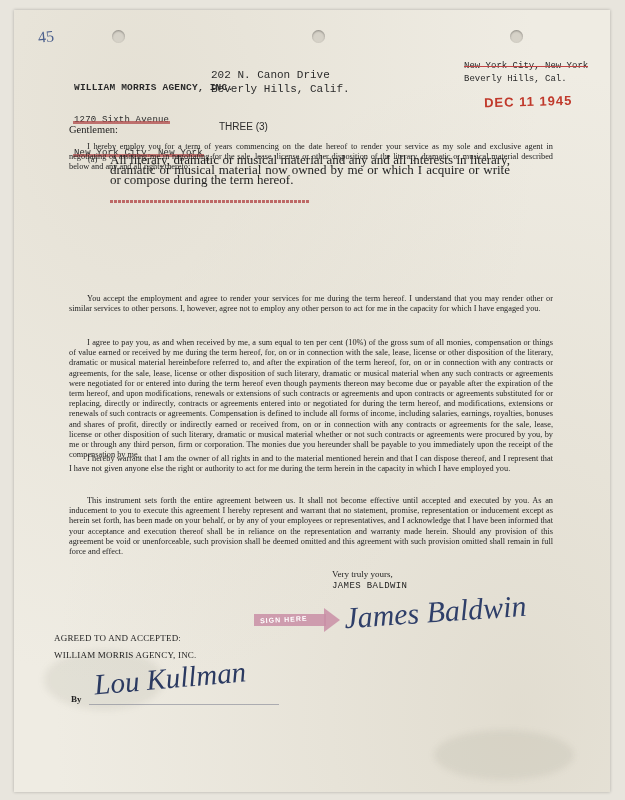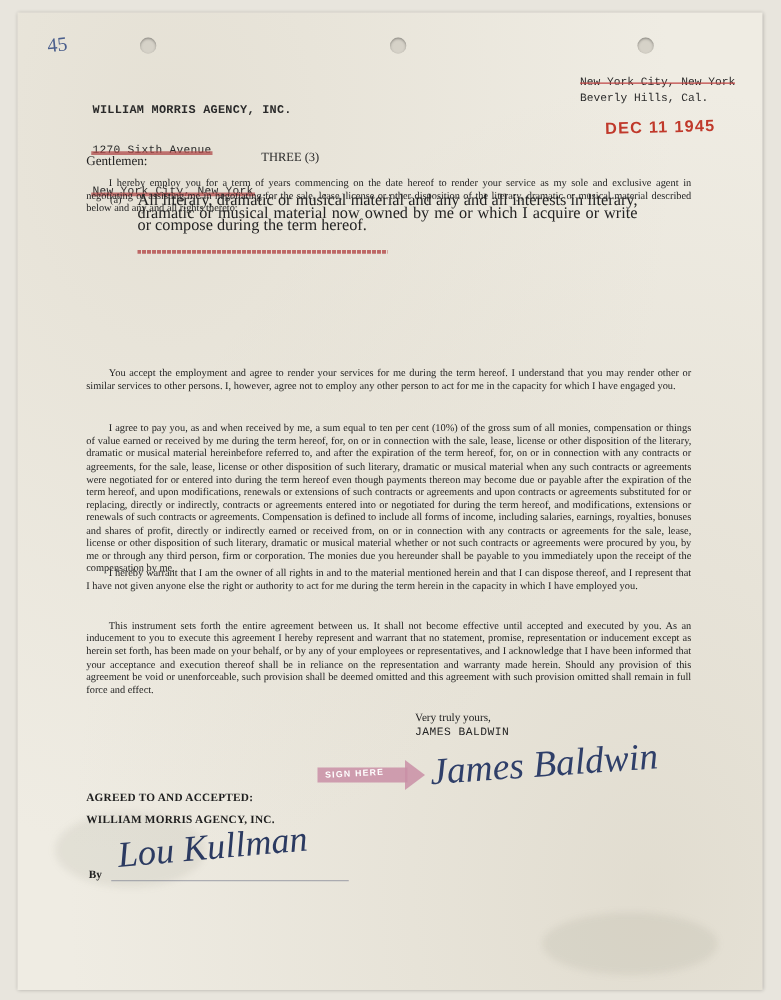--- a/index.html
+++ b/index.html
@@ -143,23 +143,23 @@
     font-size: 8.3px;
     line-height: 10.2px;
     color: #232323;
     text-align: justify;
     -webkit-hyphens: auto;
     hyphens: auto;
   }
   .indent { text-indent: 18px; margin-top: 20px; }
   .term-over {
     position: absolute;
-    left: 195px;
+    left: 205px;
     top: 111px;
-    font-family: Liberation Serif, serif;
+    font-family: Liberation Sans, sans-serif;
     font-size: 10px;
     color: #2b2b2b;
   }
   .strike-line {
     position: absolute;
     height: 3px;
     background: repeating-linear-gradient(90deg, #b34a4a 0 3px, transparent 3px 4px);
     opacity: 0.8;
   }
   .sub-a {
@@ -198,25 +198,25 @@
     color: #232323;
     line-height: 12px;
   }
   .vry-truly .name {
     font-family: "Liberation Mono", monospace;
     font-size: 9px;
     letter-spacing: 0.4px;
   }
   .agreed {
     position: absolute;
-    left: 55px;
+    left: 40px;
     top: 620px;
     font-family: "Liberation Serif", serif;
     font-size: 9px;
-    font-weight: bold;
+    font-weight: normal;
     color: #1e1e1e;
     line-height: 17px;
     letter-spacing: 0.2px;
   }
   .by-label {
     position: absolute;
     left: 57px;
     top: 684px;
     font-family: "Liberation Serif", serif;
     font-size: 9px;
@@ -309,20 +309,24 @@
     <div class="punch p2"></div>
     <div class="punch p3"></div>
 
     <div id="corner-num" class="hand">45</div>
 
     <div class="hdr-left typed">
       <div class="l1">WILLIAM MORRIS AGENCY, INC.</div>
       <div><span class="strike">1270 Sixth Avenue</span></div>
       <div><span class="strike">New York City, New York</span></div>
     </div>
+    <div class="hdr-over">
+      <div>202 N. Canon Drive</div>
+      <div>Beverly Hills, Calif.</div>
+    </div>
 
     <div class="hdr-right">
       <div><span class="xline">New York City, New York</span></div>
       <div>Beverly Hills, Cal.</div>
     </div>
     <div class="stamp">DEC 11 1945</div>
 
     <div class="salutation">Gentlemen:</div>
 
     <div class="body-block indent" style="left:55px; top:112px; width:484px;">I hereby employ you for a term of                 years commencing on the date hereof to render your service as my sole and exclusive agent in negotiating or assisting me in negotiating for the sale, lease, license or other disposition of the literary, dramatic or musical material described below and any and all rights thereto:</div>

